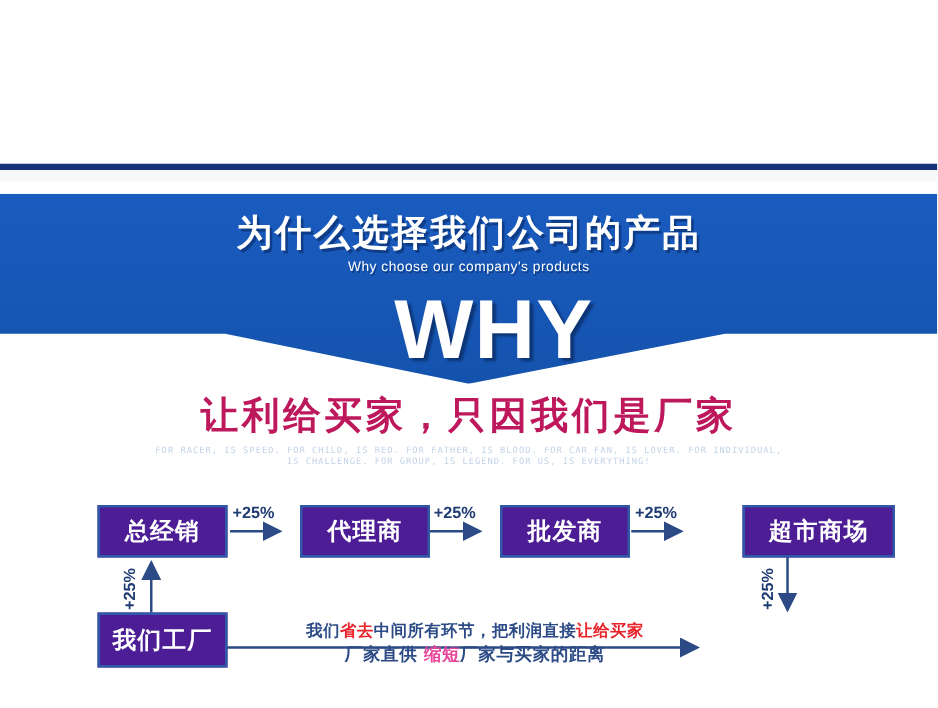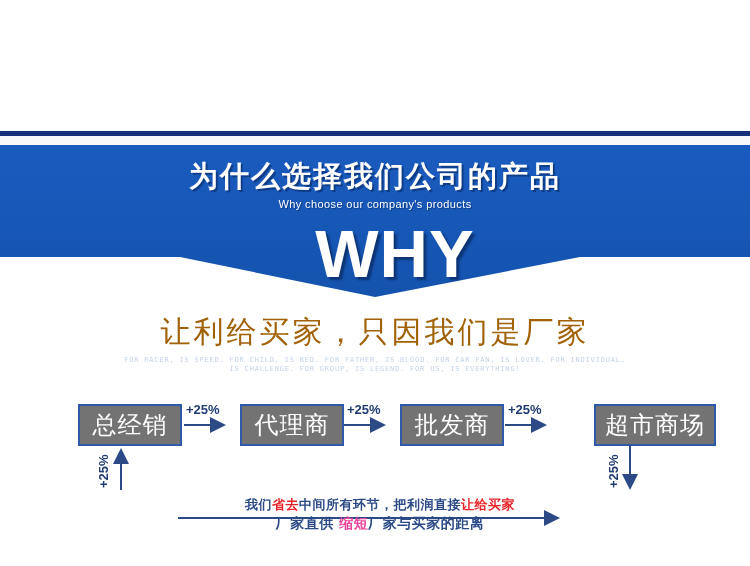--- a/index.html
+++ b/index.html
@@ -17,45 +17,45 @@
     font-family:"DejaVu Sans","Liberation Sans",sans-serif;white-space:nowrap;}
   .hdr-sub1{position:absolute;left:420px;top:22px;color:#231f20;font-size:25px;font-weight:bold;
     line-height:30px;letter-spacing:0px;font-family:"DejaVu Sans","Liberation Sans",sans-serif;}
   .hdr-sub2{position:absolute;left:420px;top:63px;color:#231f20;font-size:28px;font-weight:bold;
     line-height:34px;letter-spacing:0px;font-family:"DejaVu Sans","Liberation Sans",sans-serif;white-space:nowrap;}
 
   .rule-navy{position:absolute;left:0;top:131px;width:750px;height:5px;background:#16307a;}
   .rule-gap{position:absolute;left:0;top:136px;width:750px;height:9px;background:#f7f8fa;}
 
   
-  .banner{position:absolute;left:0;top:145px;width:750px;height:152px;}
+  .banner{position:absolute;left:0;top:155px;width:750px;height:152px;}
   .banner svg{display:block;}
   .banner-cn{position:absolute;left:0;top:12px;width:750px;text-align:center;
     color:#ffffff;font-size:29px;font-weight:bold;letter-spacing:2px;
     font-family:"DejaVu Sans","Liberation Sans",sans-serif;
     text-shadow:2px 2px 0 #0e3c86;}
   .banner-en{position:absolute;left:0;top:53px;width:750px;text-align:center;
     color:#ffffff;font-size:11px;font-weight:normal;letter-spacing:0.4px;
     font-family:"Liberation Sans",sans-serif;text-shadow:1px 1px 0 #0e3c86;}
   .banner-why{position:absolute;left:0;top:70px;width:750px;text-align:center;
     color:#ffffff;font-size:67px;font-weight:bold;letter-spacing:1px;
     font-family:"Liberation Sans",sans-serif;text-shadow:3px 3px 2px #0d3576;padding-left:20px;}
 
   
   .slogan{position:absolute;left:0;top:312px;width:750px;text-align:center;
-    color:#a16207;font-size:30px;font-weight:normal;letter-spacing:3px;
+    color:#be185d;font-size:30px;font-weight:bold;letter-spacing:3px;
     font-family:"DejaVu Sans","Liberation Sans",sans-serif;}
   .slogan-en{position:absolute;left:0;top:356px;width:750px;text-align:center;
     color:#c3d3e8;font-size:7px;letter-spacing:0.8px;line-height:9px;
     font-family:"DejaVu Sans Mono","Liberation Mono",monospace;}
 
   
   .flow{position:absolute;left:0;top:392px;width:750px;height:174px;}
-  .node{position:absolute;background:#737373;border:2px solid #2f59a8;
-    color:#ffffff;font-size:24px;font-weight:normal;letter-spacing:1px;
+  .node{position:absolute;background:#4c1d95;border:2px solid #2f59a8;
+    color:#ffffff;font-size:19px;font-weight:bold;letter-spacing:1px;
     font-family:"DejaVu Sans","Liberation Sans",sans-serif;
     display:flex;align-items:center;justify-content:center;box-sizing:border-box;}
   .pct{position:absolute;color:#1f3c73;font-size:13px;font-weight:bold;
     font-family:"Liberation Sans",sans-serif;}
   .pct-v{transform:rotate(-90deg);transform-origin:left top;white-space:nowrap;}
   .flow svg{position:absolute;left:0;top:0;overflow:visible;}
 
   .mid-line1{position:absolute;left:208px;top:496px;width:344px;text-align:center;
     font-size:13px;font-weight:bold;color:#2b4a86;letter-spacing:0.5px;
     font-family:"DejaVu Sans","Liberation Sans",sans-serif;white-space:nowrap;}
@@ -113,20 +113,21 @@
       <line x1="630" y1="52" x2="630" y2="96" stroke="#2b4a86" stroke-width="2" marker-end="url(#ah)"></line>
 
       <line x1="178" y1="126" x2="558" y2="126" stroke="#2b4a86" stroke-width="2" marker-end="url(#ah)"></line>
     </svg>
 
     <div class="node" style="left:78px;top:12px;width:104px;height:42px;">总经销</div>
     <div class="node" style="left:240px;top:12px;width:104px;height:42px;">代理商</div>
     <div class="node" style="left:400px;top:12px;width:104px;height:42px;">批发商</div>
     <div class="node" style="left:562px;top:12px;width:122px;height:42px;margin-left:32px;">超市商场</div>
 
+    <div class="node" style="left:78px;top:98px;width:104px;height:44px;">我们工厂</div>
 
     <div class="pct" style="left:186px;top:10px;">+25%</div>
     <div class="pct" style="left:347px;top:10px;">+25%</div>
     <div class="pct" style="left:508px;top:10px;">+25%</div>
     <div class="pct pct-v" style="left:96px;top:96px;">+25%</div>
     <div class="pct pct-v" style="left:606px;top:96px;">+25%</div>
   </div>
 
   <div class="mid-line1">
     <span class="hl-blue">我们</span><span class="hl-red">省去</span><span class="hl-blue">中间所有环节，把利润直接</span><span class="hl-red">让给买家</span>

